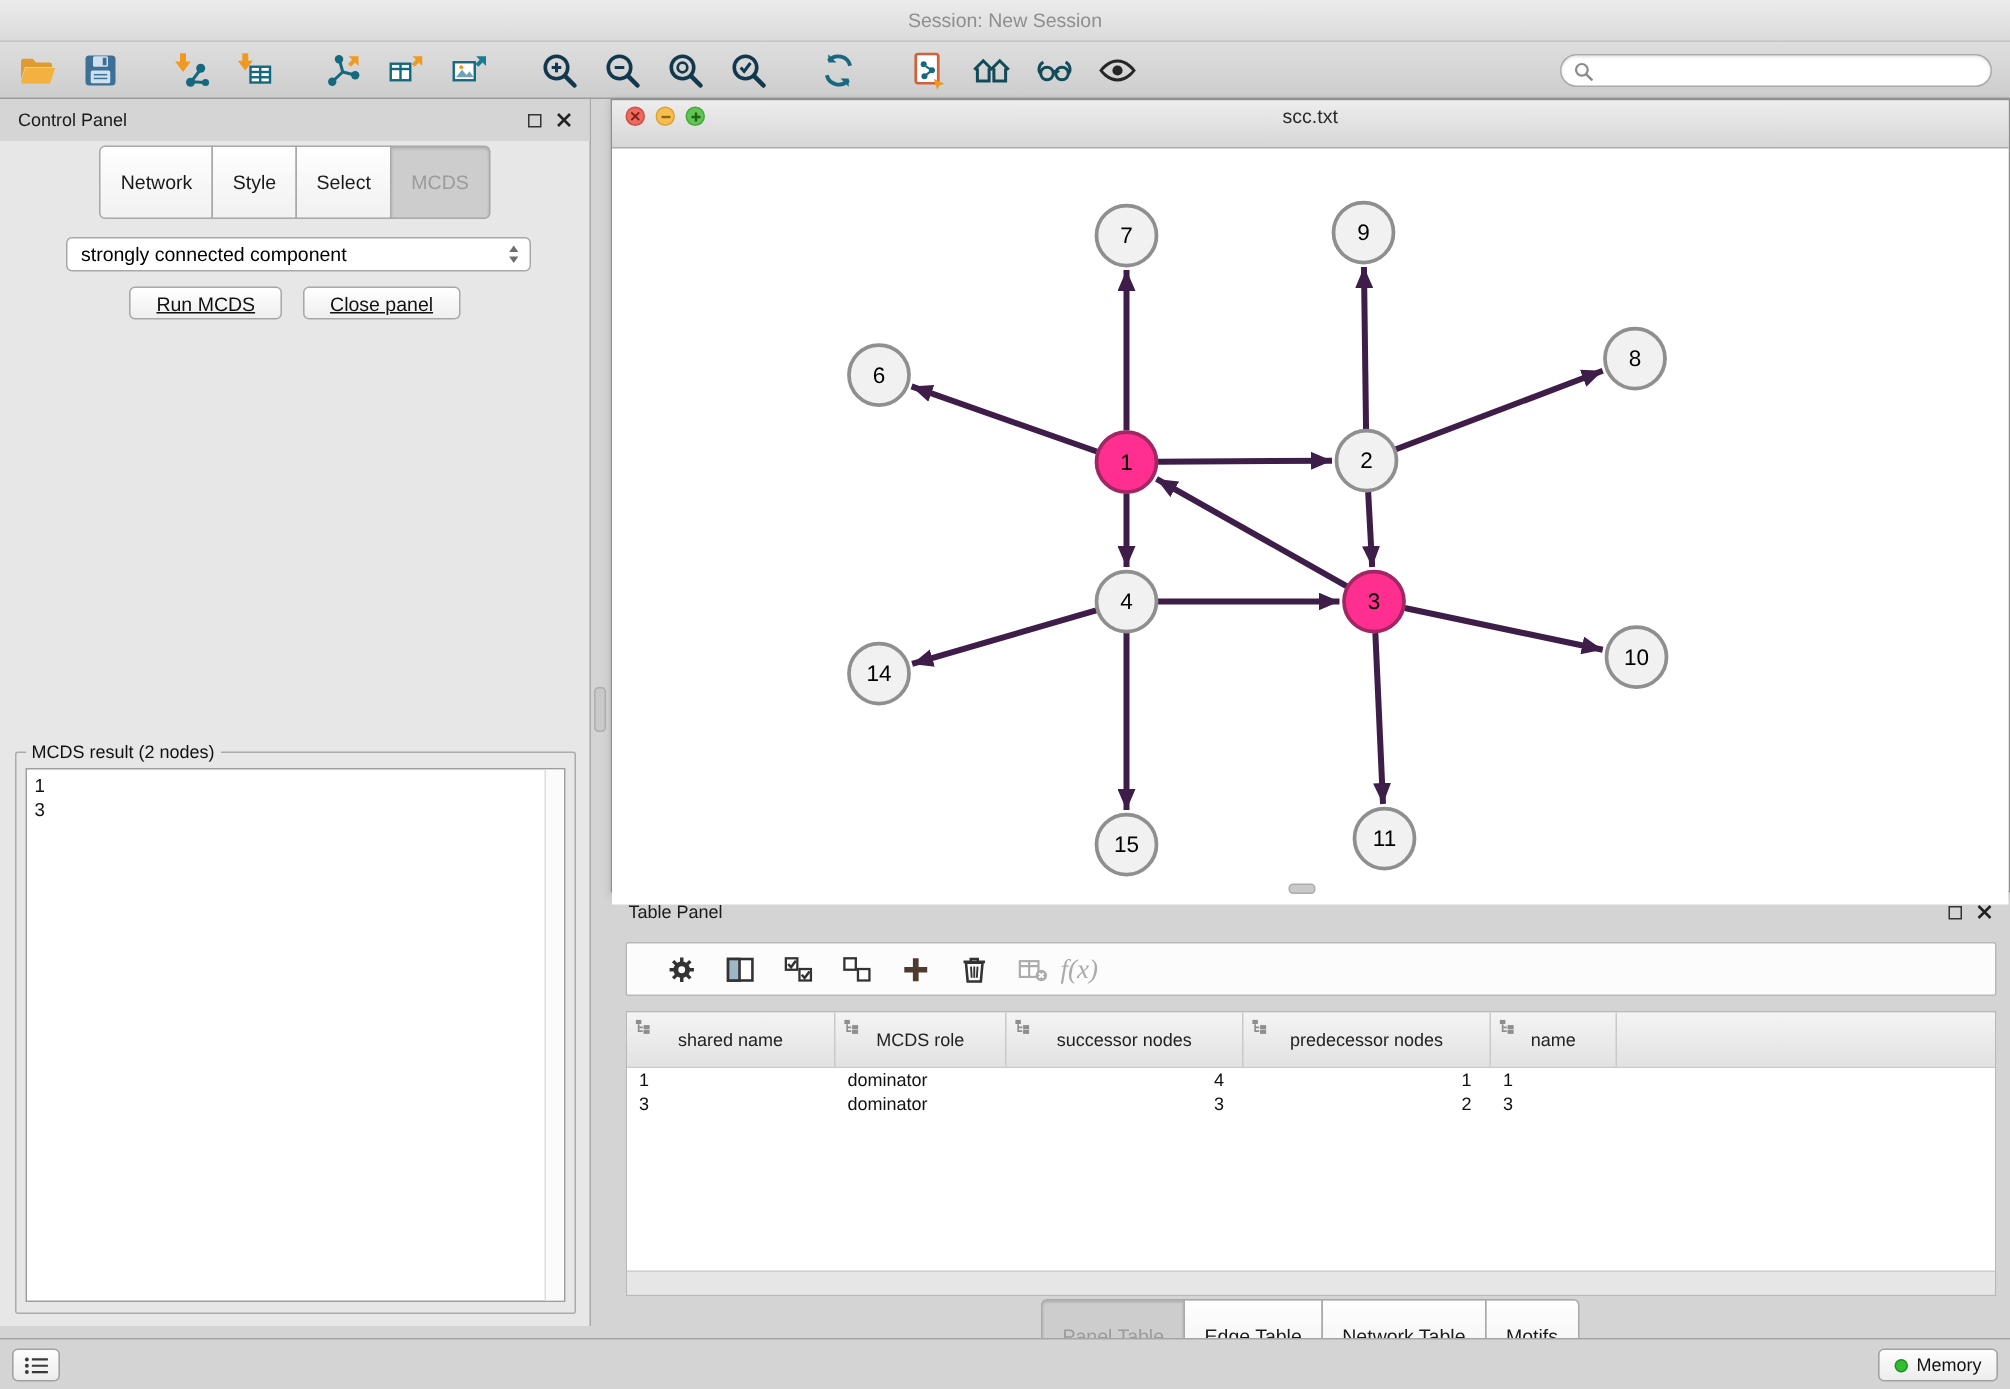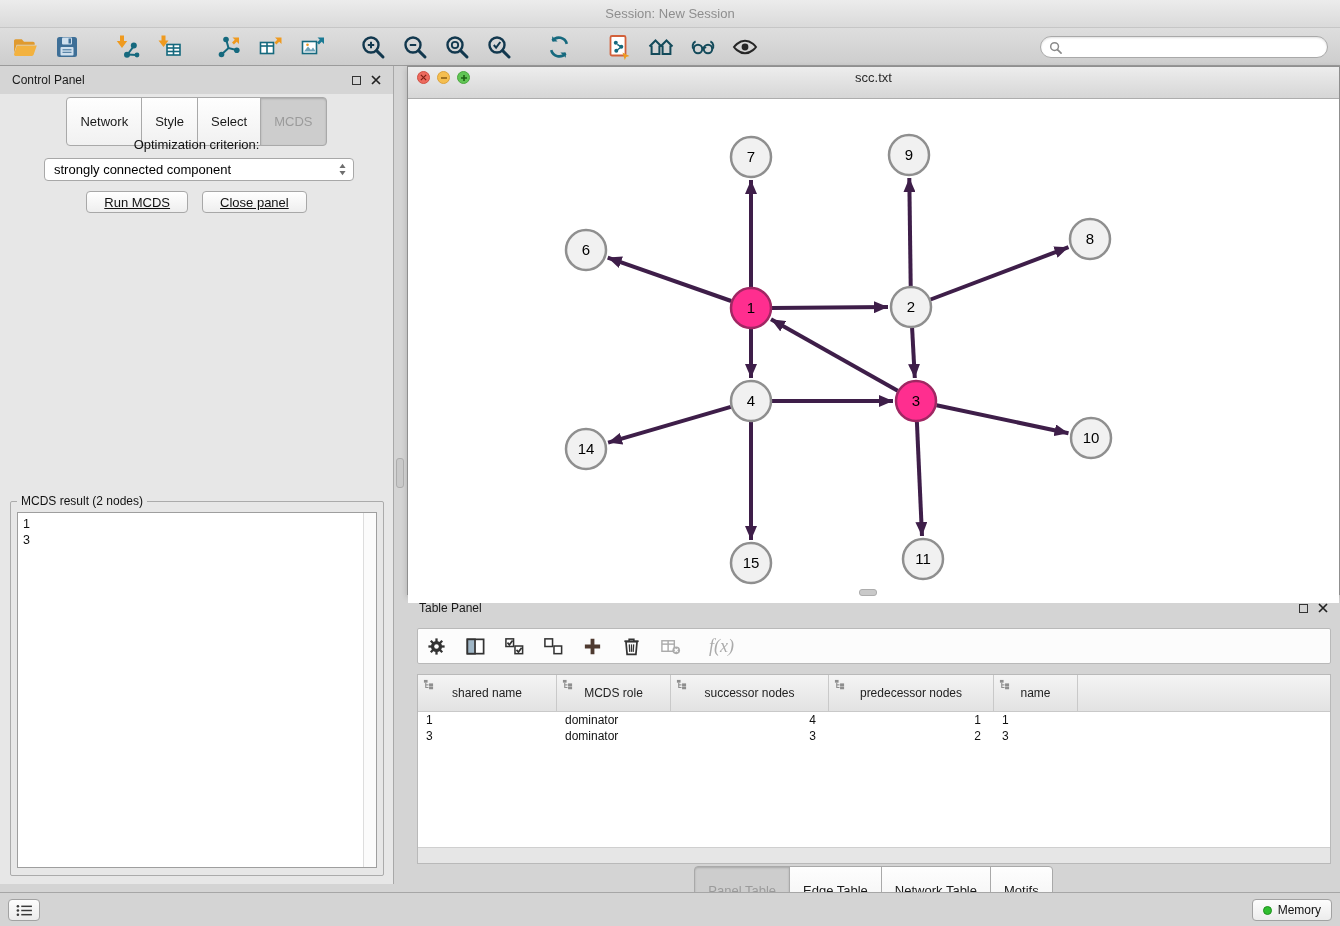--- a/index.html
+++ b/index.html
@@ -79,21 +79,21 @@
   
   #v-splitter-grip { position:absolute; left:396px; top:458px; width:8px; height:30px;
     background:#C9C9C9; border:1px solid #ADADAD; border-radius:3px; cursor:col-resize; }
   #h-splitter-grip { position:absolute; left:859px; top:589px; width:18px; height:7px;
     background:#C9C9C9; border:1px solid #ADADAD; border-radius:3px; cursor:row-resize; }
 
   
   #table-panel { position:absolute; left:407px; top:597px; width:933px; height:292px; }
   #tp-header { position:absolute; top:0; left:0; right:0; height:22px; padding:0 12px; }
   #tp-toolbar { position:absolute; top:31px; left:10px; right:9px; height:36px; background:#FCFCFC;
-    border:1px solid #B9B9B9; border-radius:2px; display:flex; align-items:center; padding:0 6px; gap:27px; }
+    border:1px solid #B9B9B9; border-radius:2px; display:flex; align-items:center; padding:0 24px; gap:7px; }
   .tp-tool-btn { width:24px; height:24px; background:transparent; border:none; display:flex;
     align-items:center; justify-content:center; cursor:pointer; }
   .tp-tool-btn svg { width:21px; height:21px; }
   #tp-fx { font-family:"Liberation Serif", serif; font-style:italic; font-size:18px; color:#ABABAB; cursor:default; }
   #tp-table { position:absolute; top:77px; left:10px; right:9px; height:190px; background:#FFF;
     border:1px solid #B9B9B9; overflow:hidden; }
   #tp-head { display:flex; height:37px; background:linear-gradient(#F4F4F4,#E2E2E2); border-bottom:1px solid #C9C9C9; }
   .th { position:relative; display:flex; align-items:center; justify-content:center;
     font-size:12px; color:#222; border-right:1px solid #C9C9C9; flex:0 0 auto; }
   .th .th-sort { position:absolute; left:5px; top:4px; }
@@ -300,21 +300,20 @@
           </svg>
         </span>
       </span>
     </div>
     <div id="cp-tabs" class="seg-tabs">
         <div class="seg-tab">Network</div>
         <div class="seg-tab">Style</div>
         <div class="seg-tab">Select</div>
         <div class="seg-tab active">MCDS</div>
       </div>
-    <div id="cp-opt-label">Optimization criterion:</div>
     <div id="cp-dropdown">
       <span>strongly connected component</span>
       <span class="stepper">
         <svg width="9" height="15" viewBox="0 0 10 16">
           <path d="M5 1.5l3.4 4.8H1.6z" fill="#6E6E6E"></path>
           <path d="M5 14.5l3.4-4.8H1.6z" fill="#6E6E6E"></path>
         </svg>
       </span>
     </div>
     <div id="cp-buttons">

